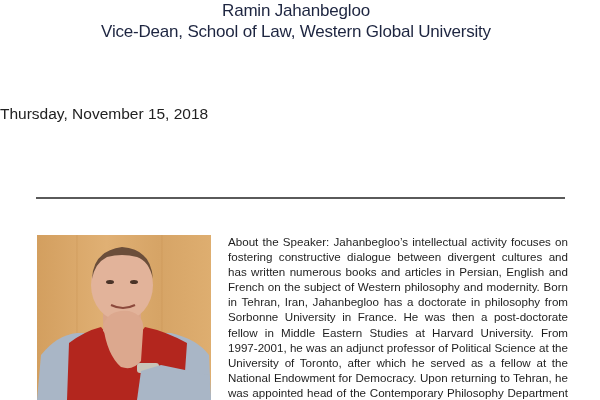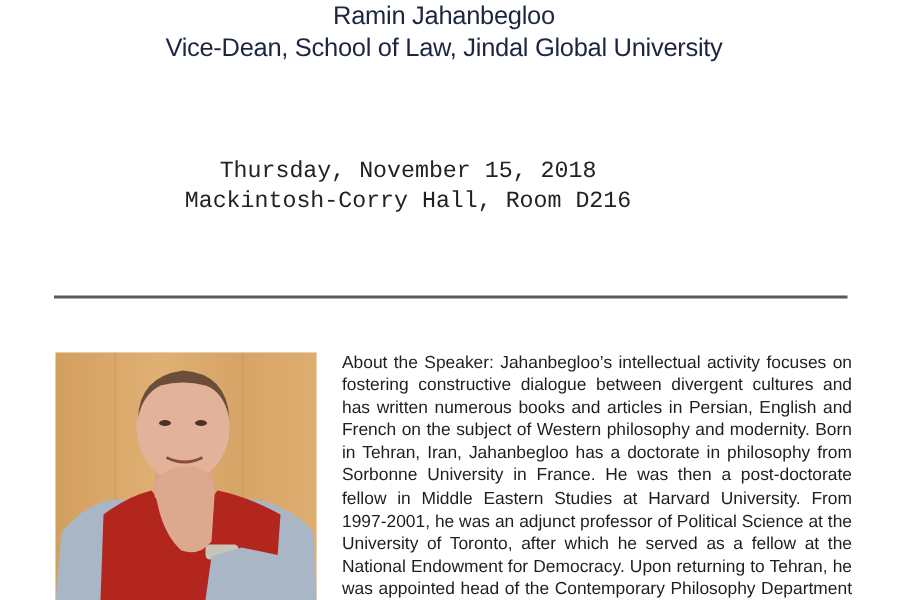--- a/index.html
+++ b/index.html
@@ -10,22 +10,22 @@
   }
   .header {
     position: absolute; top: 0; left: 0; width: 592px;
     text-align: center; color: #1d2540;
     font-family: "Liberation Sans", "DejaVu Sans", sans-serif;
   }
   .header .line { font-size: 17px; line-height: 20.5px; letter-spacing: -0.2px; }
   .header .name { margin-top: 1px; }
   .event {
     position: absolute; top: 104px; left: 0; width: 544px;
-    text-align: center; color: #222222;
-    font-family: Liberation Mono, monospace;
+    color: #222222;
+    font-family: Liberation Sans, sans-serif;
   }
   .event .line { font-size: 15.5px; line-height: 20px; }
   .rule {
     position: absolute; top: 197px; left: 36px; width: 529px; height: 2px;
     background: #5a5a5a;
   }
   .photo {
     position: absolute; top: 235px; left: 37px; width: 174px; height: 165px;
     overflow: hidden; background: #d9a867;
   }
@@ -36,26 +36,25 @@
     text-align: justify;
     font-family: "Liberation Sans", "DejaVu Sans", sans-serif;
   }
   .bio .label { font-weight: normal; }
 </style>
 </head>
 <body>
 
 <div class="header">
   <div class="line name">Ramin Jahanbegloo</div>
-  <div class="line">Vice-Dean, School of Law, Jindal Global University</div>
+  <div class="line">Vice-Dean, School of Law, Western Global University</div>
 </div>
 
 <div class="event">
   <div class="line">Thursday, November 15, 2018</div>
-  <div class="line">Mackintosh-Corry Hall, Room D216</div>
 </div>
 
 <div class="rule"></div>
 
 <div class="photo" role="img" aria-label="Portrait of Ramin Jahanbegloo in red vest, hand on chin">
   <svg width="174" height="165" viewBox="0 0 174 165">
     <defs>
       <linearGradient id="wood" x1="0" y1="0" x2="1" y2="0">
         <stop offset="0" stop-color="#d39f5f"></stop>
         <stop offset="0.4" stop-color="#e0b074"></stop>

